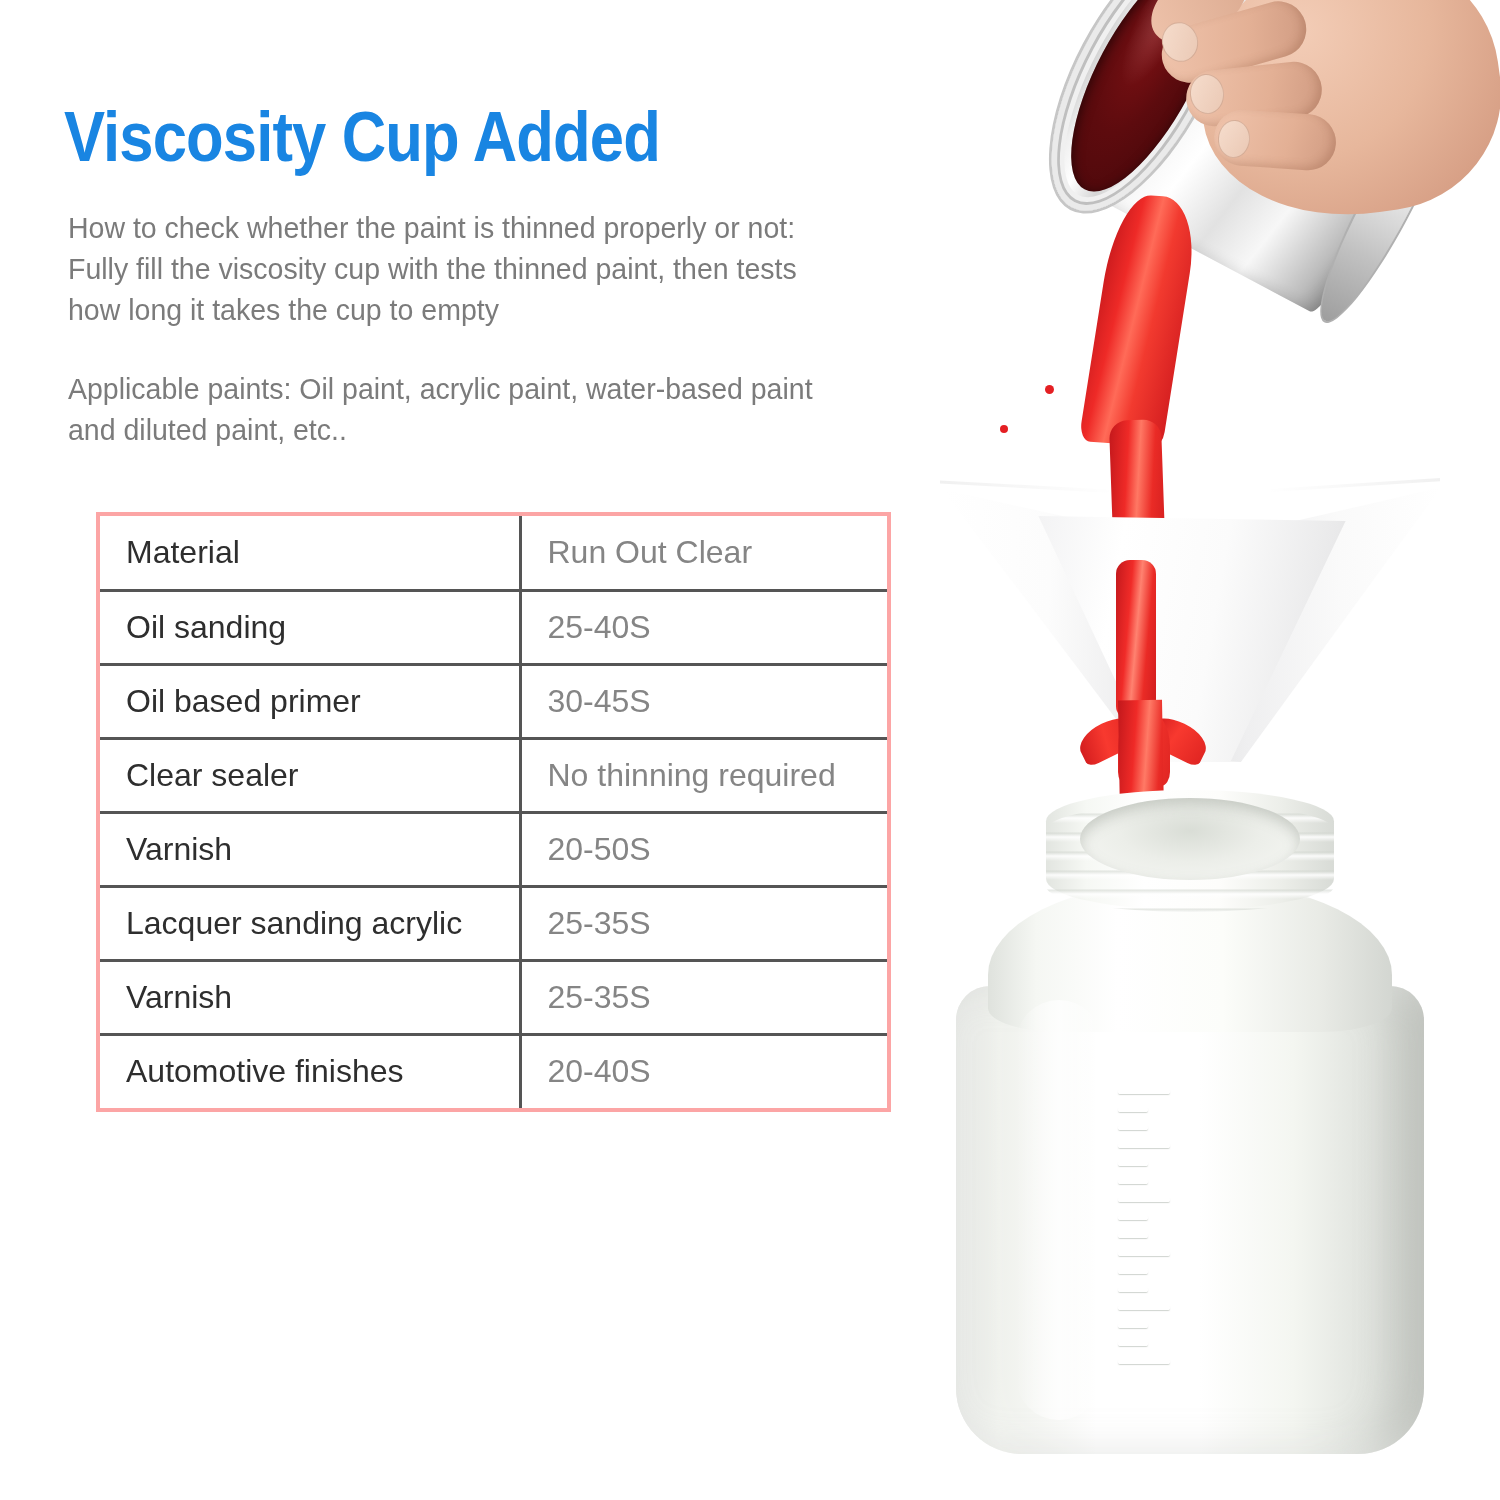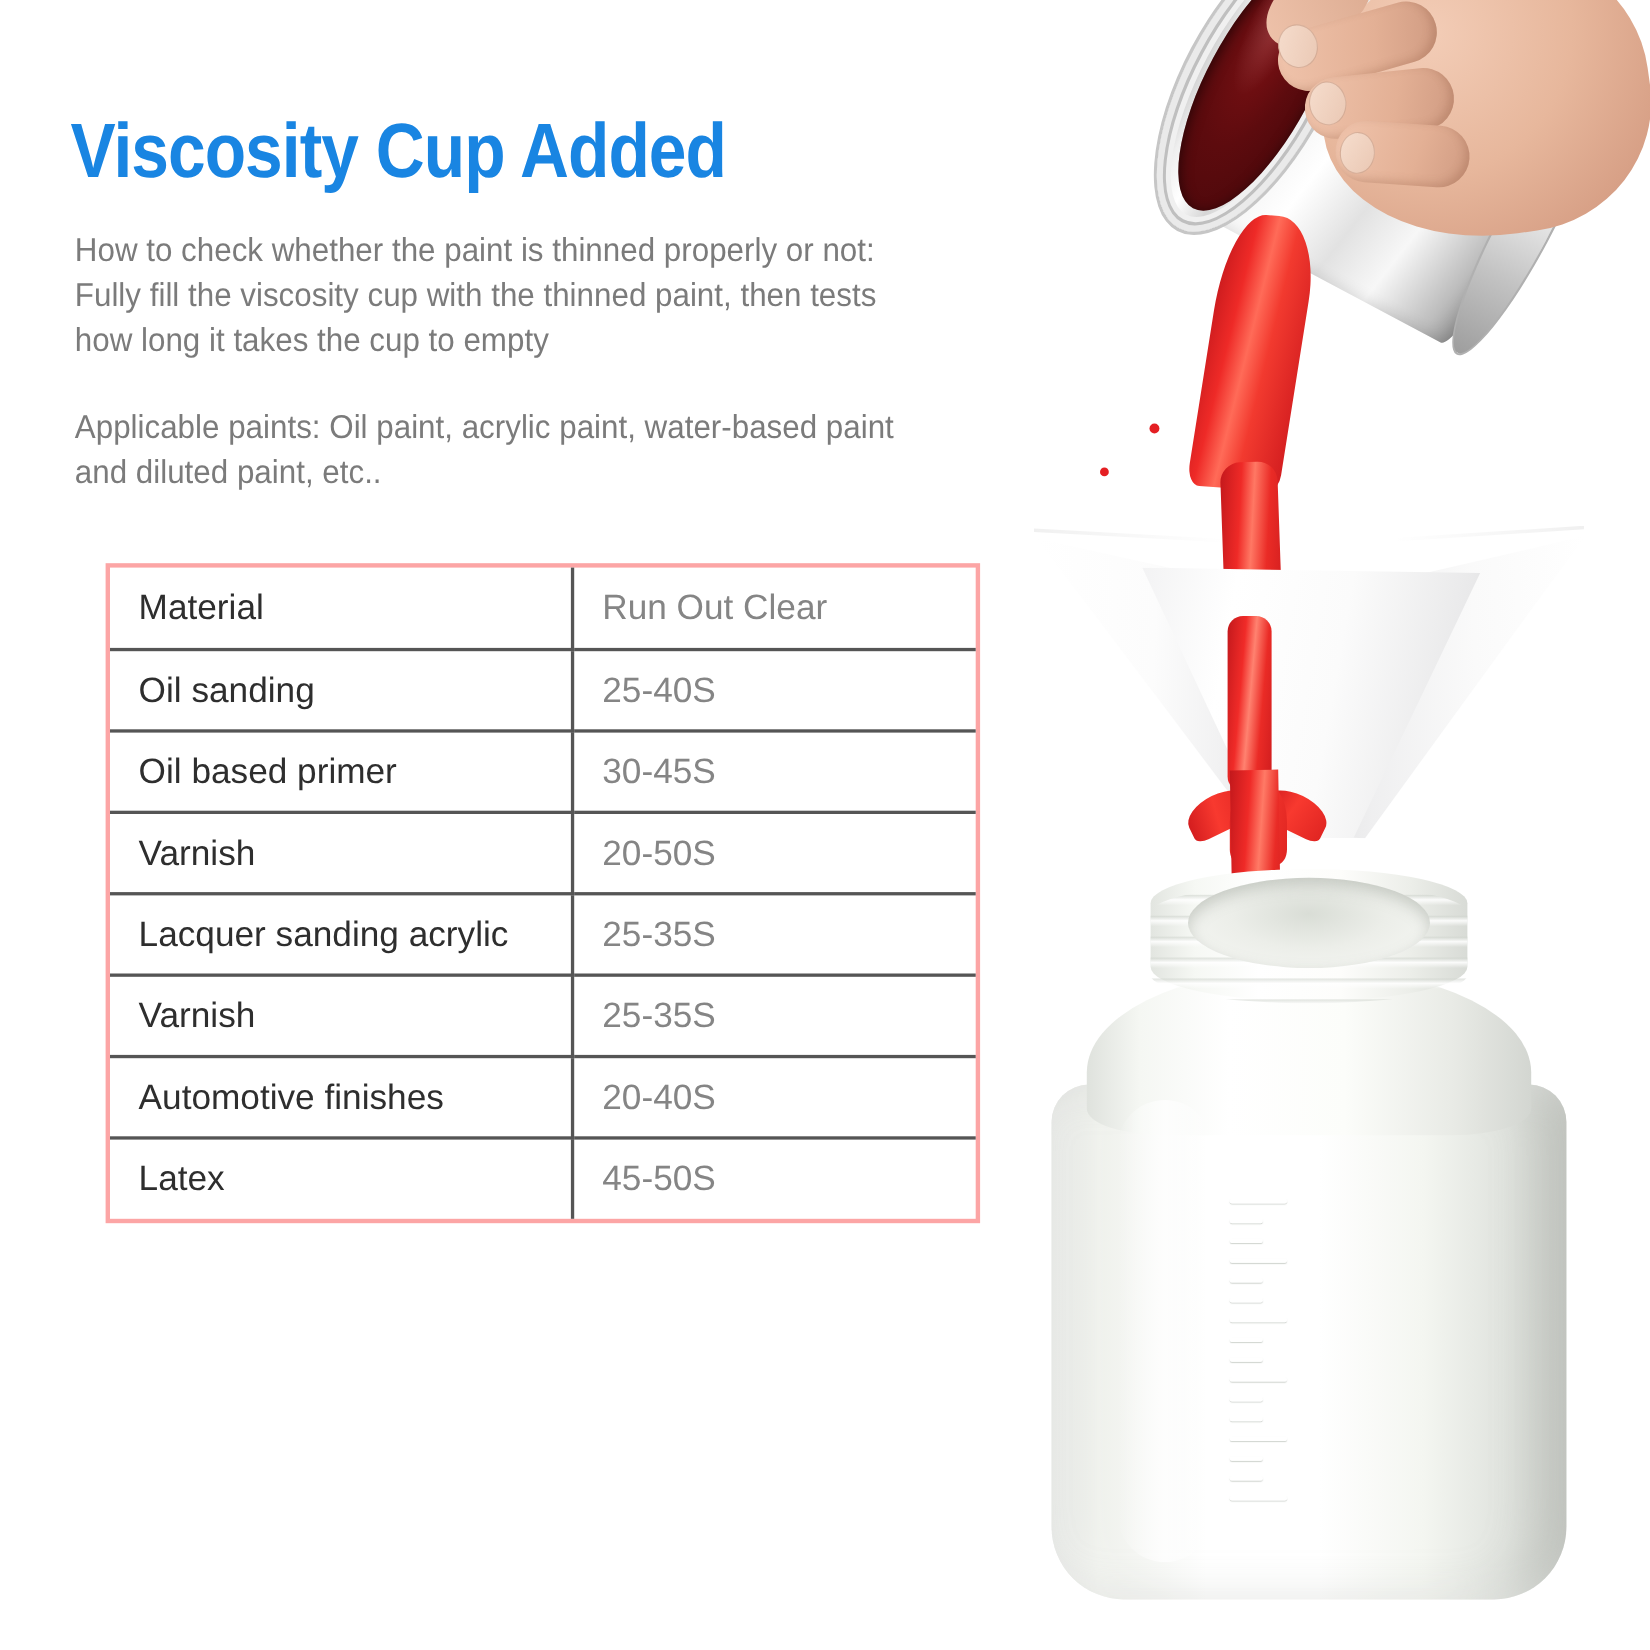--- a/index.html
+++ b/index.html
@@ -320,38 +320,38 @@
         </tr>
         <tr>
           <td class="c-mat">Oil sanding</td>
           <td class="c-time">25-40S</td>
         </tr>
         <tr>
           <td class="c-mat">Oil based primer</td>
           <td class="c-time">30-45S</td>
         </tr>
         <tr>
+          <td class="c-mat">Clear sealer</td>
+          <td class="c-time">No thinning required</td>
+        </tr>
+        <tr>
           <td class="c-mat">Varnish</td>
           <td class="c-time">20-50S</td>
         </tr>
         <tr>
           <td class="c-mat">Lacquer sanding acrylic</td>
           <td class="c-time">25-35S</td>
         </tr>
         <tr>
           <td class="c-mat">Varnish</td>
           <td class="c-time">25-35S</td>
         </tr>
         <tr>
           <td class="c-mat">Automotive finishes</td>
           <td class="c-time">20-40S</td>
-        </tr>
-        <tr>
-          <td class="c-mat">Latex</td>
-          <td class="c-time">45-50S</td>
         </tr>
       </tbody>
     </table>
   </div>
 
   <div class="photo">
 
     <div class="can">
       <div class="can-body"></div>
       <div class="can-body-end"></div>

